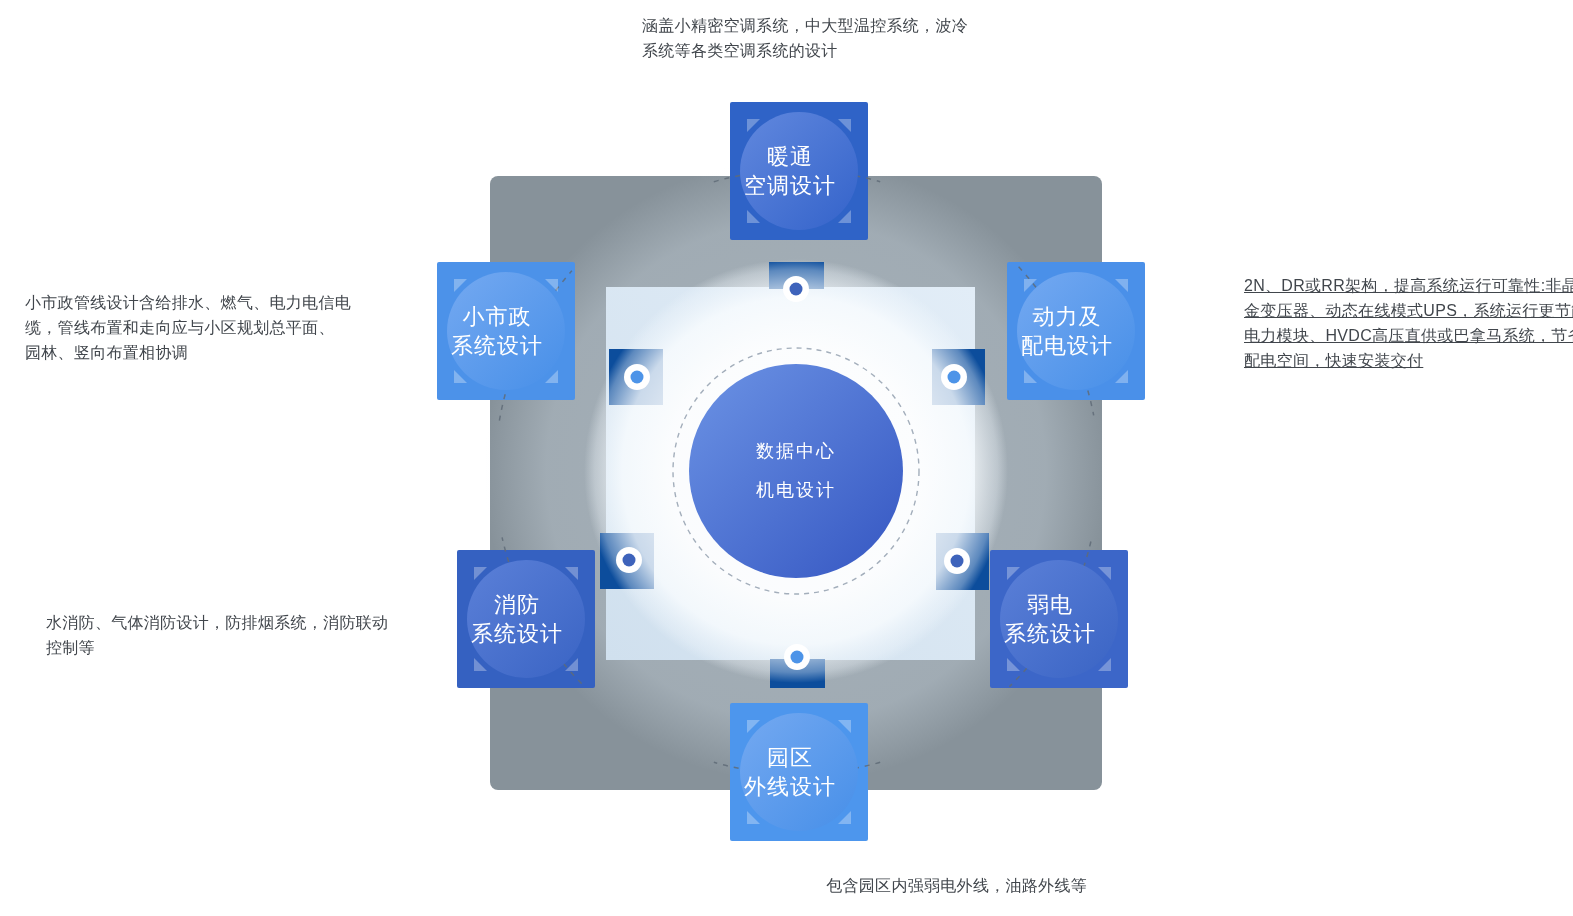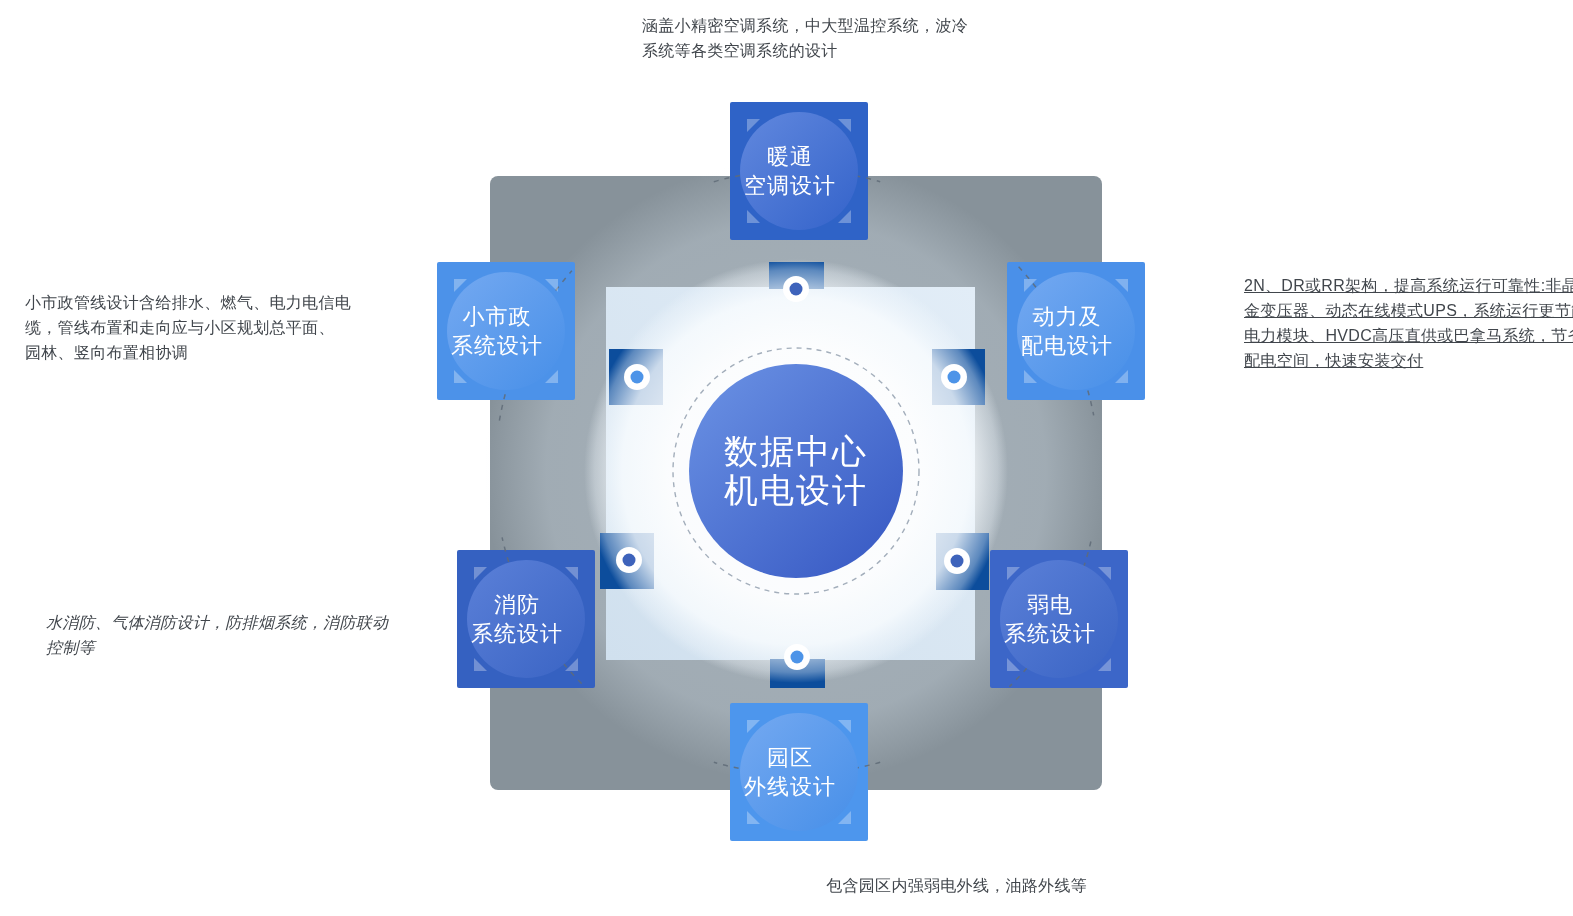--- a/index.html
+++ b/index.html
@@ -27,21 +27,21 @@
     font-size:22px;line-height:29px;font-weight:500;
     white-space:pre-line;
     letter-spacing:1px;
     pointer-events:none;
   }
   .center-label{
     position:absolute;
     left:671px;top:432px;width:250px;
     text-align:center;
     color:#ffffff;
-    font-size:34px;line-height:39px;font-weight:500;
+    font-size:18px;line-height:39px;font-weight:500;
     letter-spacing:2px;
     white-space:pre-line;
     pointer-events:none;
   }
 </style>
 </head>
 <body>
 
 <div class="canvas">
 
@@ -178,17 +178,17 @@
 
   <div class="desc" style="left:630px;top:13px;width:420px;margin-left:12px;">涵盖小精密空调系统，中大型温控系统，波冷
 系统等各类空调系统的设计</div>
   <div class="desc" style="left:25px;top:290px;width:420px;">小市政管线设计含给排水、燃气、电力电信电
 缆，管线布置和走向应与小区规划总平面、
 园林、竖向布置相协调</div>
   <div class="desc" style="left:1244px;top:273px;width:378px;text-decoration:underline;">2N、DR或RR架构，提高系统运行可靠性:非晶合
 金变压器、动态在线模式UPS，系统运行更节能;
 电力模块、HVDC高压直供或巴拿马系统，节省
 配电空间，快速安装交付</div>
-  <div class="desc" style="left:46px;top:610px;width:420px;font-style:italic;">水消防、气体消防设计，防排烟系统，消防联动
+  <div class="desc" style="left:46px;top:610px;width:420px;">水消防、气体消防设计，防排烟系统，消防联动
 控制等</div>
   <div class="desc" style="left:667px;top:873px;width:420px;text-align:right;">包含园区内强弱电外线，油路外线等</div>
 
 </div>
 
 </body></html>

